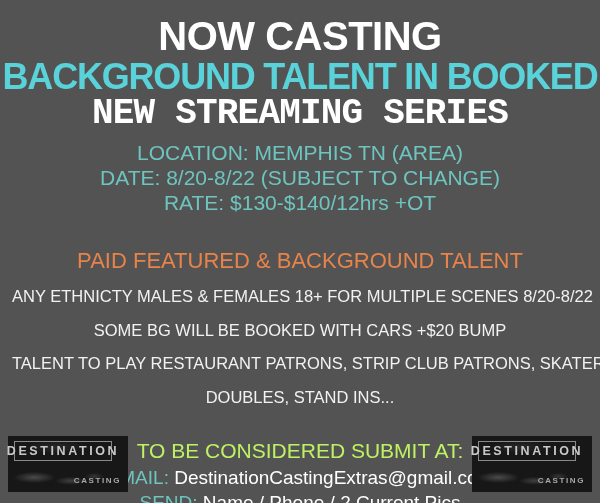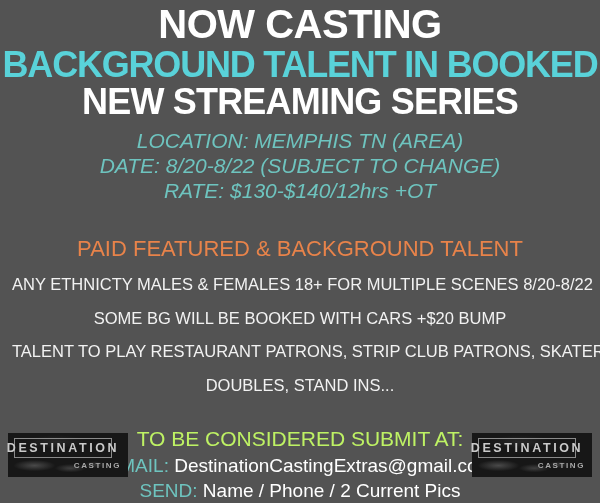--- a/index.html
+++ b/index.html
@@ -18,21 +18,21 @@
   .flyer {
     position: relative;
     width: 600px;
     height: 503px;
     box-sizing: border-box;
     text-align: center;
   }
 
   
   .headline-block {
-    padding-top: 4px;
+    padding-top: 16px;
   }
   .headline {
     font-weight: bold;
     letter-spacing: -0.5px;
     line-height: 1.04;
     margin: 0;
     white-space: nowrap;
   }
   .headline-1 {
     font-size: 40px;
@@ -41,33 +41,33 @@
   .headline-2 {
     font-size: 36px;
     color: #59d2d9;
     letter-spacing: -1.2px;
     transform: scaleX(1.0);
   }
   .headline-3 {
     font-size: 36px;
     color: #ffffff;
     letter-spacing: -0.8px;
+    font-family: Liberation Mono, monospace;
   }
 
   
   .details-block {
     margin-top: 9px;
     line-height: 1.18;
   }
   .detail-line {
     color: #6ec4bf;
     font-size: 21px;
     margin: 0;
     white-space: nowrap;
-    font-style: italic;
   }
   .detail-line.sm {
     font-size: 15px;
     margin-top: 2px;
   }
 
   
   .roles-block {
     margin-top: 32px;
   }
@@ -122,23 +122,23 @@
     letter-spacing: 0.1px;
   }
   .footer p {
     margin: 0;
     white-space: nowrap;
   }
 
   
   .logo {
     position: absolute;
-    bottom: 26px;
+    bottom: 11px;
     width: 120px;
-    height: 44px;
+    height: 56px;
     background:
       radial-gradient(ellipse 30px 8px at 22% 74%, rgba(150,150,150,0.40), rgba(0,0,0,0) 70%),
       radial-gradient(ellipse 22px 6px at 52% 80%, rgba(140,140,140,0.35), rgba(0,0,0,0) 70%),
       radial-gradient(ellipse 14px 5px at 72% 72%, rgba(130,130,130,0.30), rgba(0,0,0,0) 70%),
       radial-gradient(ellipse 40px 9px at 40% 20%, rgba(120,120,120,0.18), rgba(0,0,0,0) 75%),
       #171717;
   }
   .logo-left { left: 8px; }
   .logo-right { right: 8px; }
 

